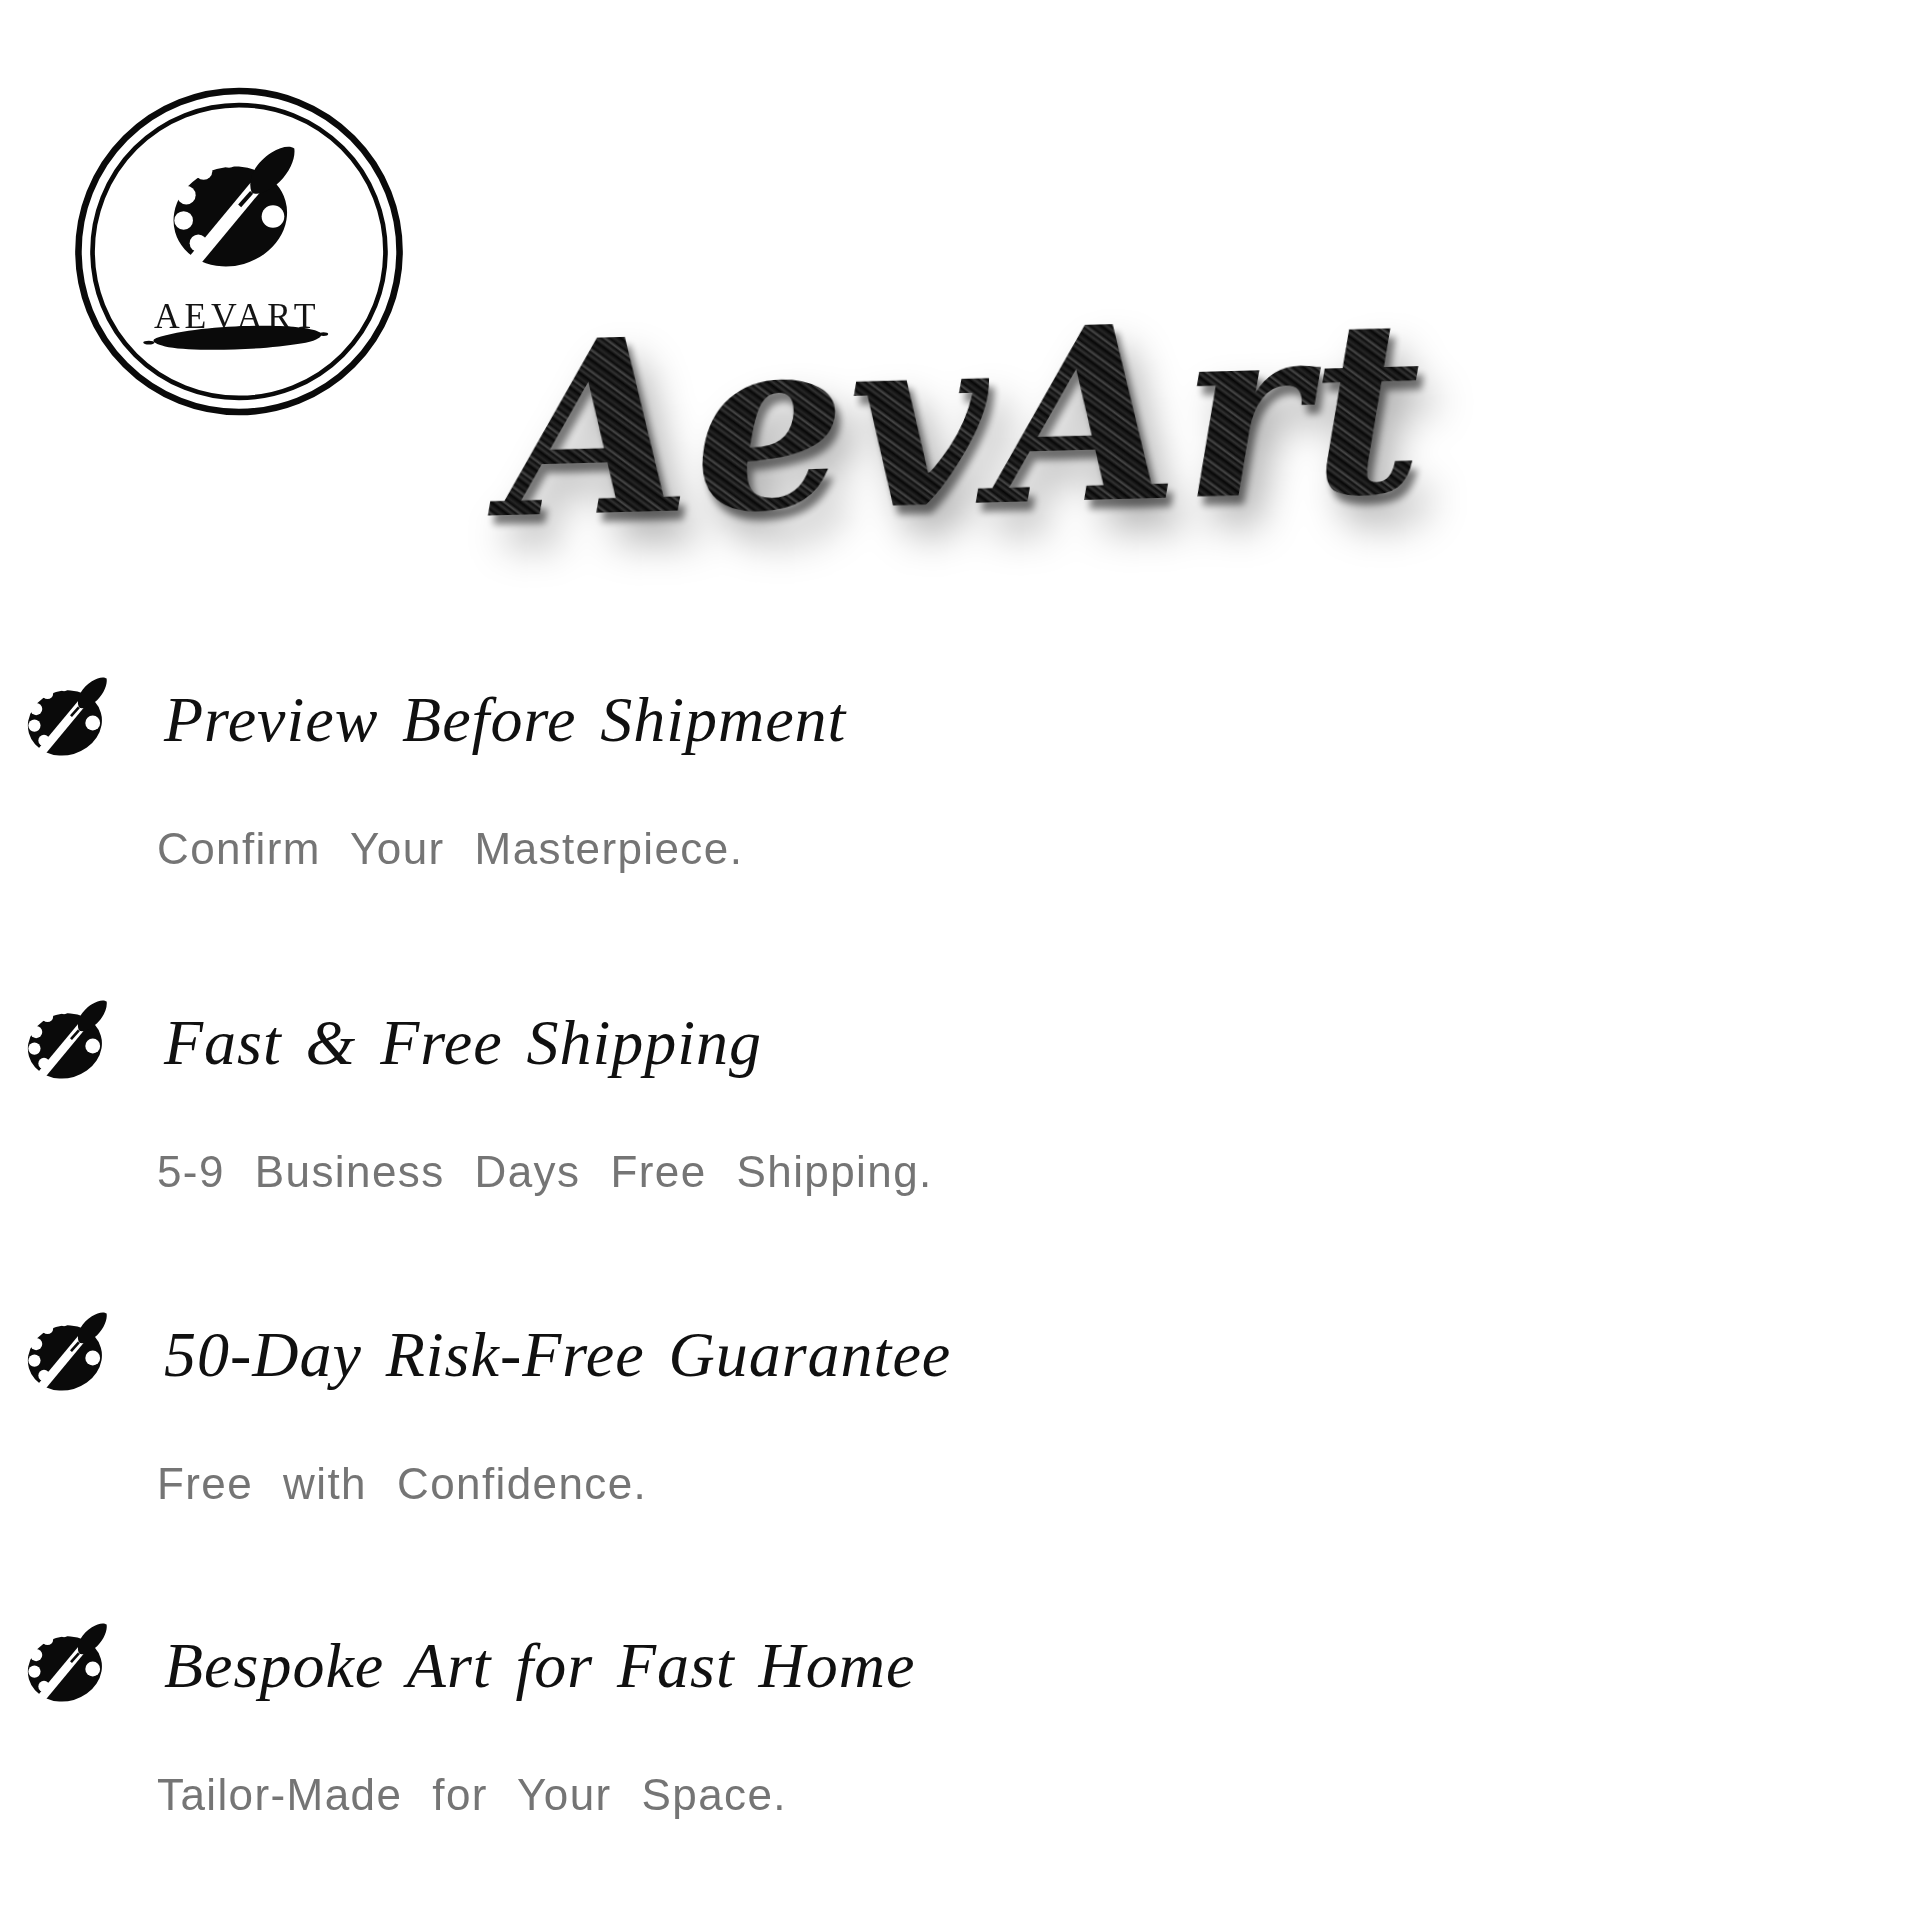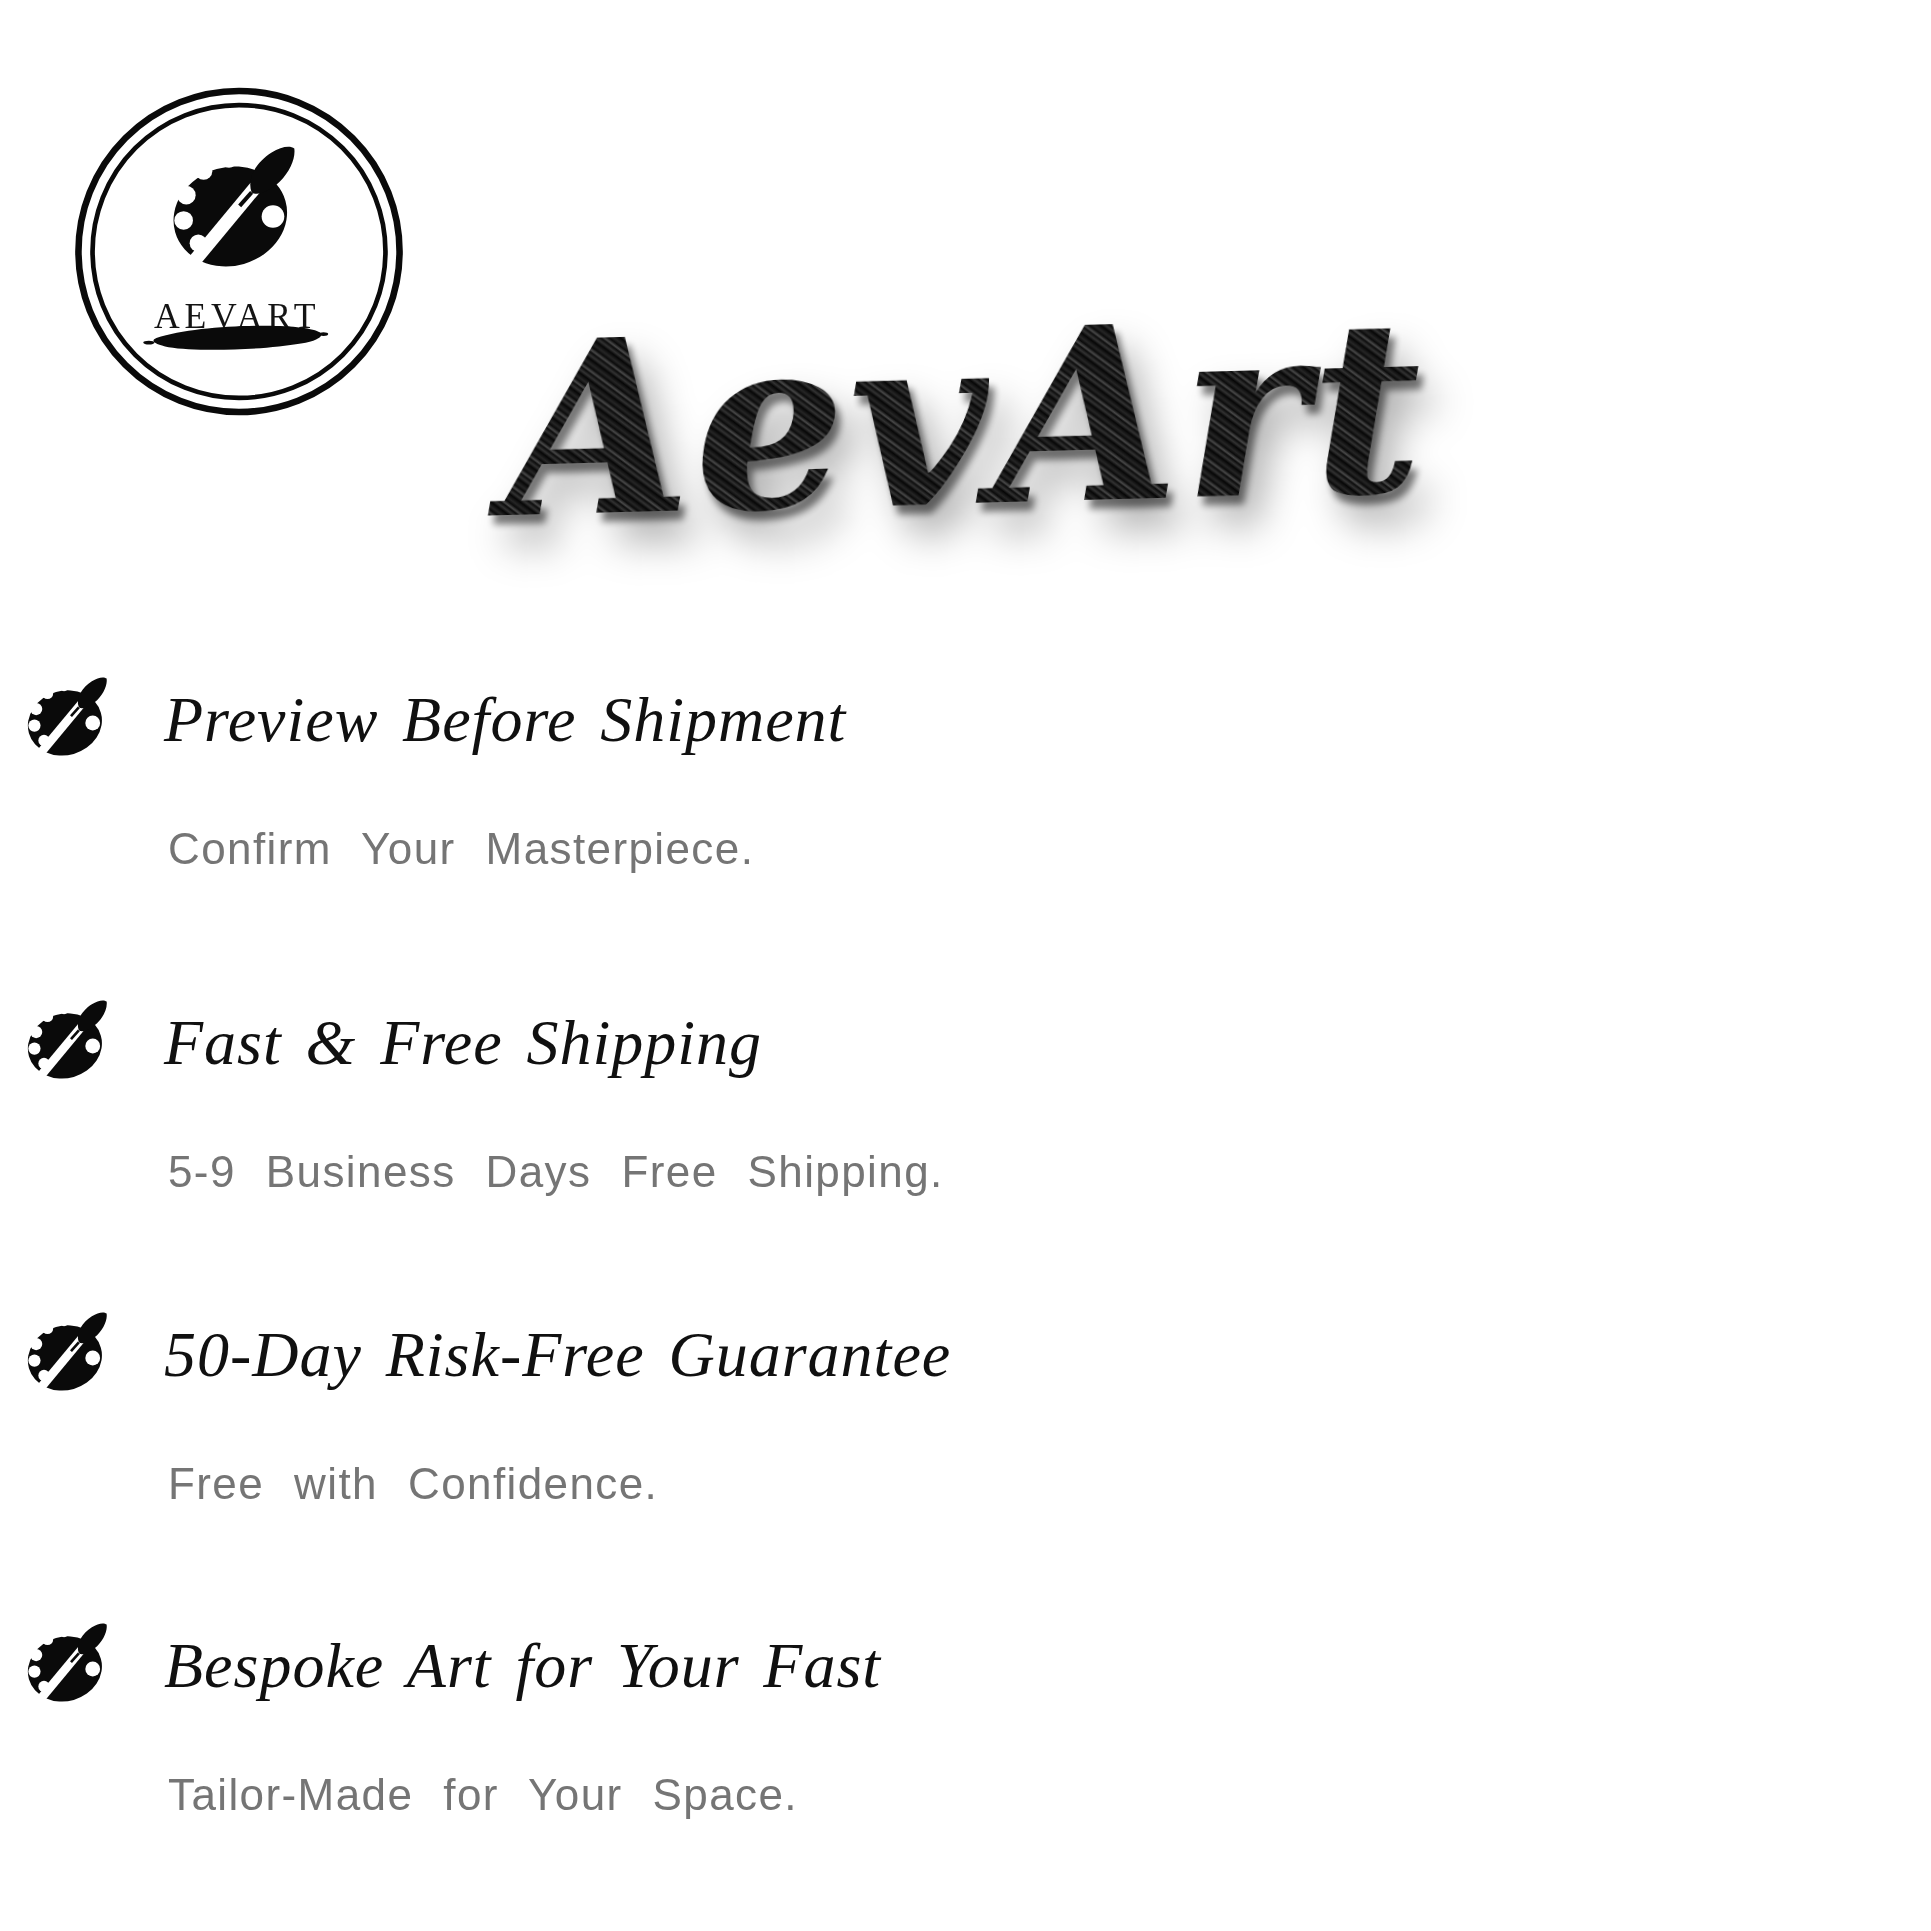--- a/index.html
+++ b/index.html
@@ -62,21 +62,21 @@
     font-family: "Liberation Serif", serif;
     font-style: italic;
     font-weight: 400;
     font-size: 64px;
     letter-spacing: 1px;
     word-spacing: 6.8px;
     color: var(--heading, #101010);
     white-space: nowrap;
   }
   .feature .f-sub {
-    position: absolute; left: 168px; top: 148px;
+    position: absolute; left: 157px; top: 148px;
     font-family: "Liberation Sans", "DejaVu Sans", sans-serif;
     font-size: 44px;
     letter-spacing: 1.4px;
     word-spacing: 16.4px;
     color: var(--subtitle, #757575);
     white-space: nowrap;
   }
   .row-1 { top: 676px; }
   .row-2 { top: 999px; }
   .row-3 { top: 1311px; }
@@ -141,18 +141,18 @@
         <use href="#palette"></use>
       </svg>
     <div class="f-title">50-Day Risk-Free Guarantee</div>
     <div class="f-sub">Free with Confidence.</div>
   </div>
 
   <div class="feature row-4">
     <svg class="f-icon" viewBox="0 0 100 100">
         <use href="#palette"></use>
       </svg>
-    <div class="f-title">Bespoke Art for Your Fast</div>
+    <div class="f-title">Bespoke Art for Fast Home</div>
     <div class="f-sub">Tailor-Made for Your Space.</div>
   </div>
 
 </div>
 
 
 </body></html>

